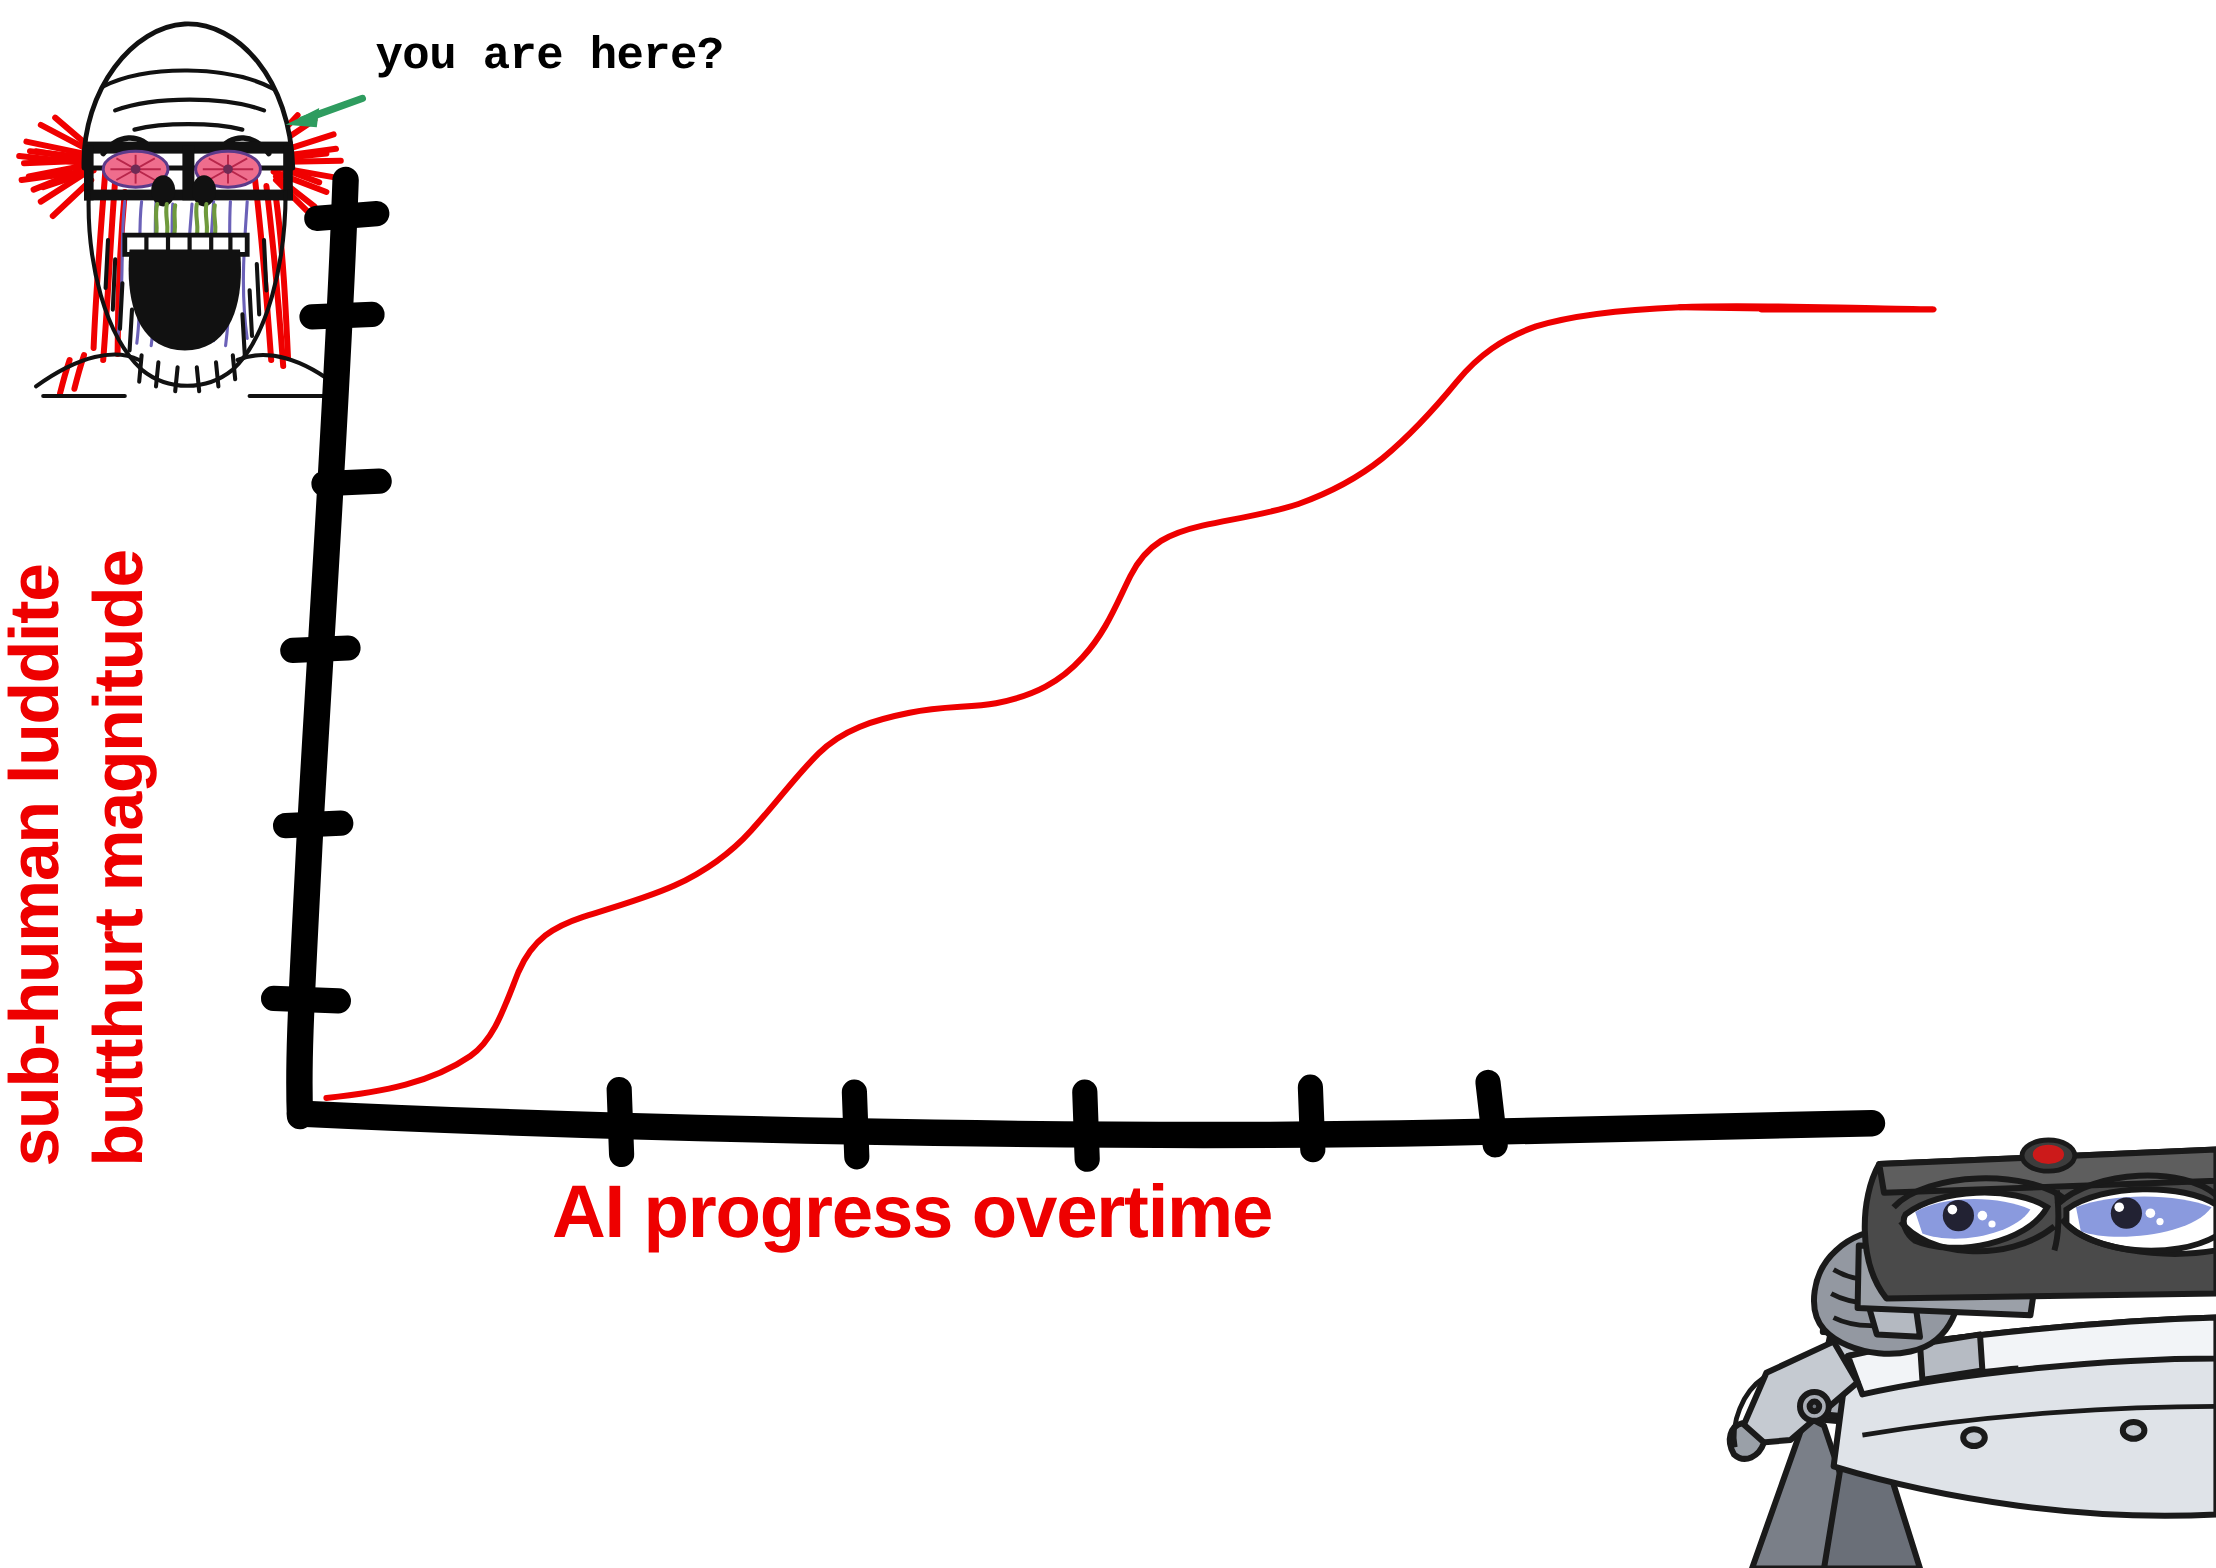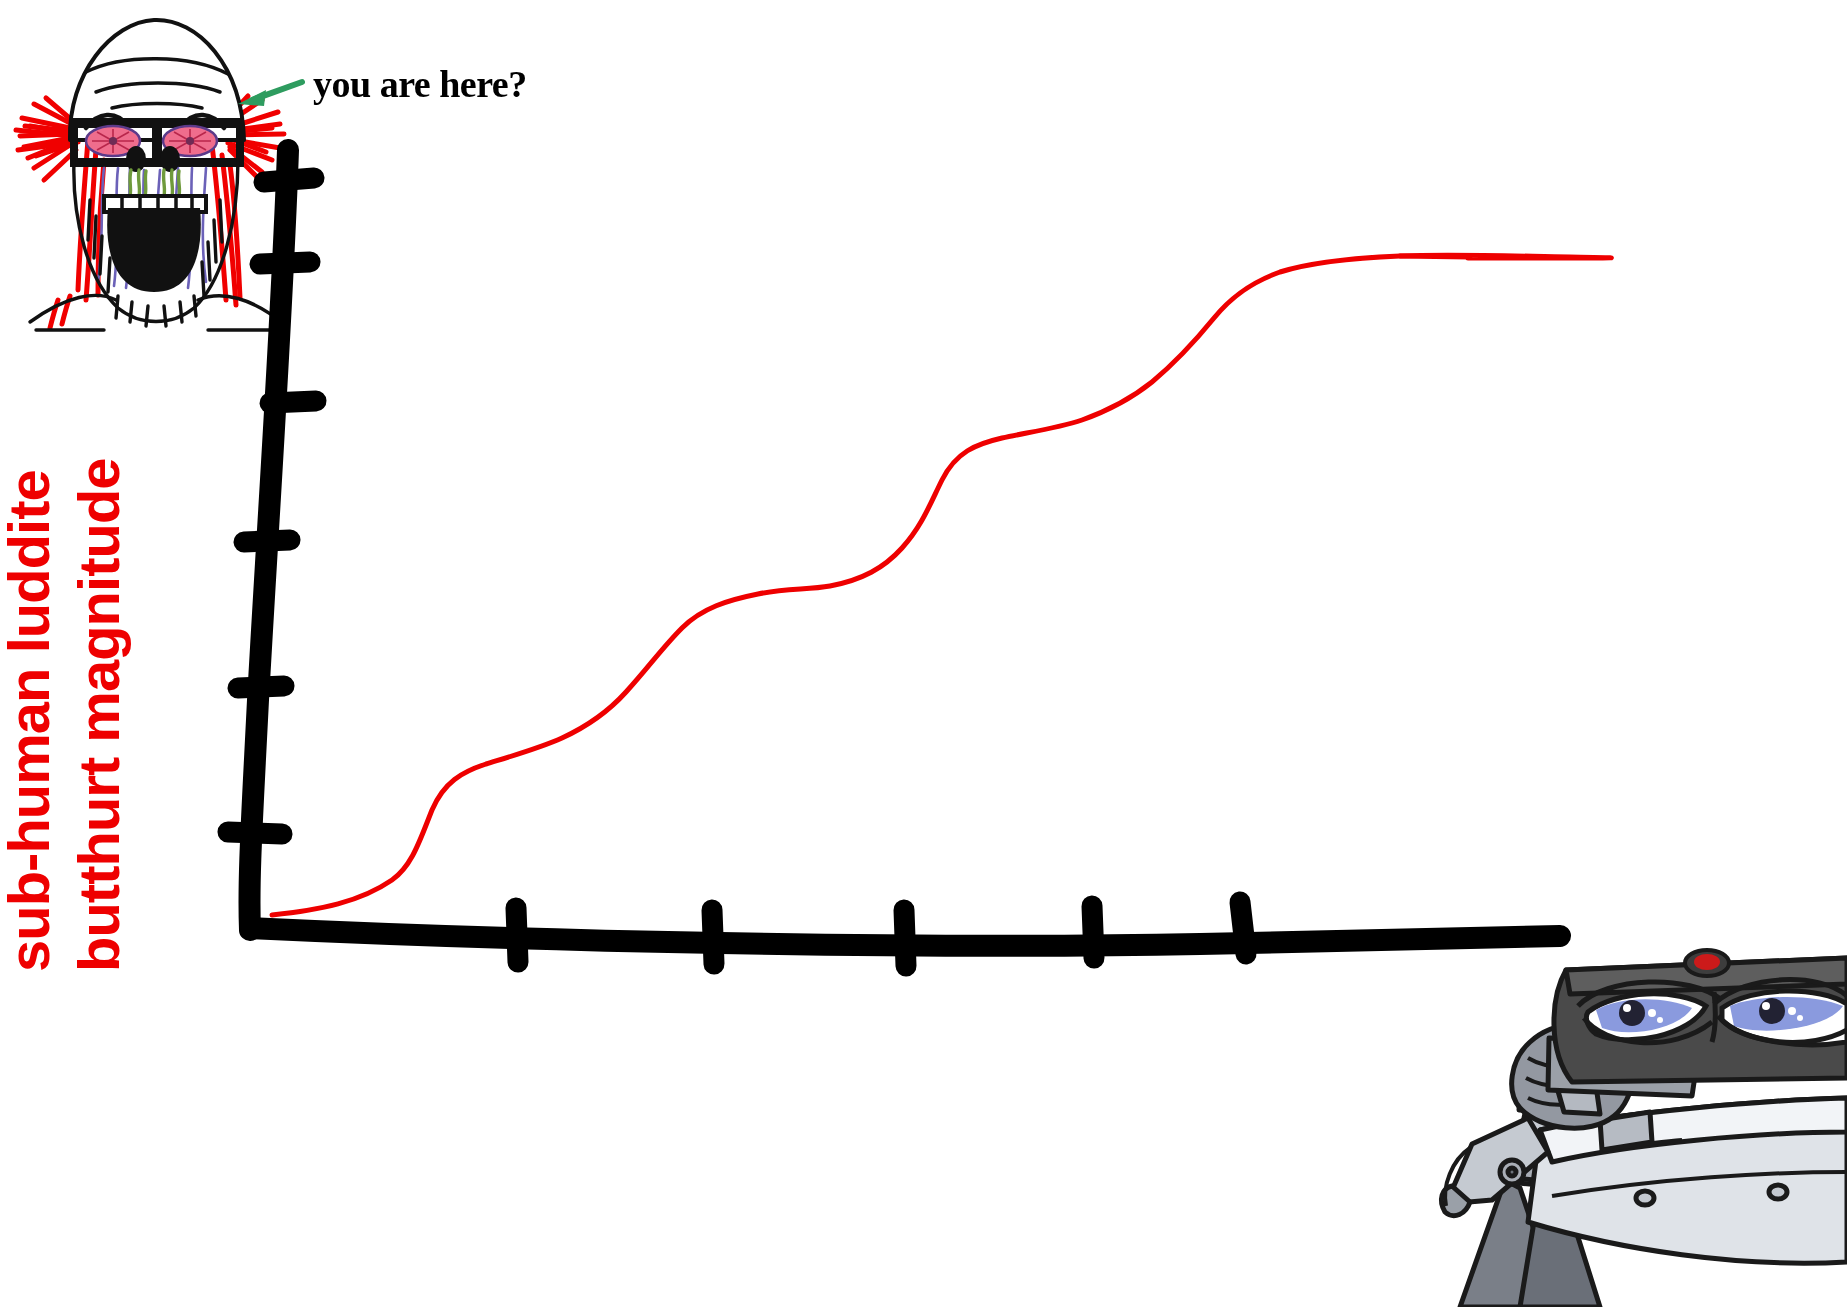--- a/index.html
+++ b/index.html
@@ -28,24 +28,23 @@
     height: 1307px;
   }
   
   #annot-text {
     position: absolute;
     left: 313px;
     top: 26px;
     font-size: 38px;
     font-weight: bold;
     color: #000000;
-    font-family: Liberation Serif, serif;
+    font-family: Liberation Mono, monospace;
     letter-spacing: -0.5px;
     white-space: nowrap;
-    margin-top: 36px;
   }
   
   #xlabel {
     position: absolute;
     left: 460px;
     top: 975px;
     font-size: 62px;
     font-weight: bold;
     color: #ee0000;
     font-family: "Liberation Sans", sans-serif;
@@ -335,18 +334,19 @@
       <path d="M1714,1004 C1746,974 1820,972 1847,996" fill="none" stroke="#1a1a1a" stroke-width="5"></path>
     </g>
 
     <g fill="none" stroke="#1a1a1a" stroke-width="5">
       <path d="M1714,992 C1716,1010 1716,1028 1712,1042"></path>
     </g>
   </svg>
 
   <div id="annot-text" style="z-index:7">you are here?</div>
 
+  <div id="xlabel" style="z-index:7">AI progress overtime</div>
 
   <div class="ylabel-line" id="ylabel-1" style="z-index:7">sub-human luddite</div>
 
   <div class="ylabel-line" id="ylabel-2" style="z-index:7">butthurt magnitude</div>
 
 </div>
 
 </body></html>

